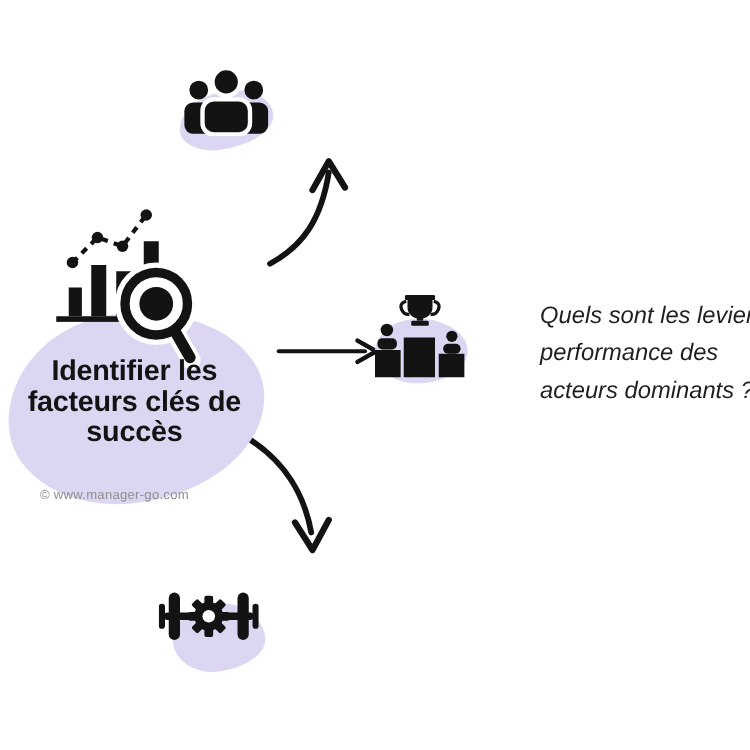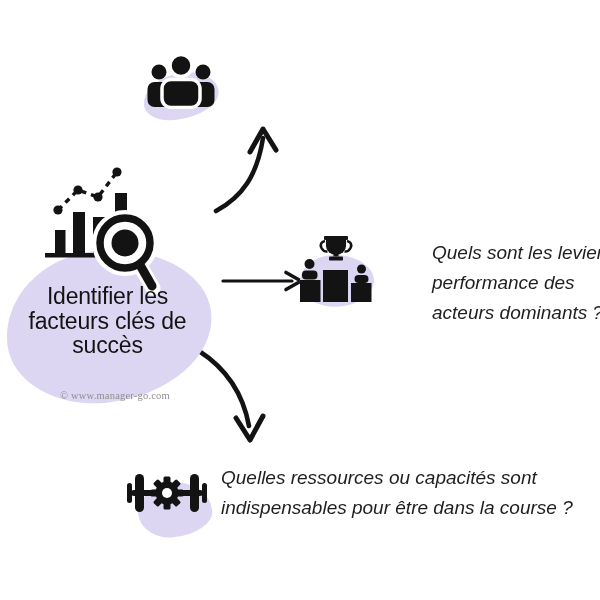--- a/index.html
+++ b/index.html
@@ -17,26 +17,26 @@
   .blob-bottom{left:138px;top:483px;width:74px;height:54px;
     border-radius:52% 48% 56% 44% / 50% 58% 42% 50%;transform:rotate(-6deg);}
   .icon{position:absolute;}
   .icon-center{left:42px;top:166px;width:128px;height:132px;}
   .icon-people{left:146px;top:53px;width:70px;height:56px;}
   .icon-podium{left:299px;top:232px;width:74px;height:70px;}
   .icon-dumbbell{left:127px;top:472px;width:80px;height:42px;}
   .arrows{position:absolute;left:0;top:0;width:600px;height:600px;pointer-events:none;}
   .title{
     position:absolute;left:10px;top:284px;width:195px;margin:0;
-    font-size:23px;line-height:24.5px;font-weight:400;text-align:center;
+    font-size:23px;line-height:24.5px;font-weight:700;text-align:center;
     color:#131313;letter-spacing:-0.2px;
   }
   .credit{
-    position:absolute;left:60px;top:390px;width:160px;margin:0;
-    font-size:10.5px;color:#8f8f8f;letter-spacing:0.2px;font-family:Liberation Serif, serif;
+    position:absolute;left:32px;top:390px;width:160px;margin:0;
+    font-size:10.5px;color:#8f8f8f;letter-spacing:0.2px;
   }
   .question{
     position:absolute;margin:0;font-style:italic;font-size:19px;line-height:30px;color:#1f1f1f;
   }
   .q-top{left:221px;top:50px;width:335px;}
   .q-mid{left:384px;top:238px;width:208px;margin-left:48px;}
   .q-bottom{left:221px;top:463px;width:352px;}
 </style>
 </head>
 <body>
@@ -142,15 +142,14 @@
           <rect x="-3.5" y="-16.5" width="7" height="8" rx="1.5" transform="rotate(180)"></rect>
           <rect x="-3.5" y="-16.5" width="7" height="8" rx="1.5" transform="rotate(225)"></rect>
           <rect x="-3.5" y="-16.5" width="7" height="8" rx="1.5" transform="rotate(270)"></rect>
           <rect x="-3.5" y="-16.5" width="7" height="8" rx="1.5" transform="rotate(315)"></rect>
         </g>
         <circle cx="0" cy="0" r="11.5"></circle>
         <circle cx="0" cy="0" r="5" fill="#ffffff"></circle>
       </g>
     </g>
   </svg>
-  <p class="question q-bottom">Quelles ressources ou capacités sont indispensables pour être dans la course ?</p>
 
 </div>
 
 </body></html>

